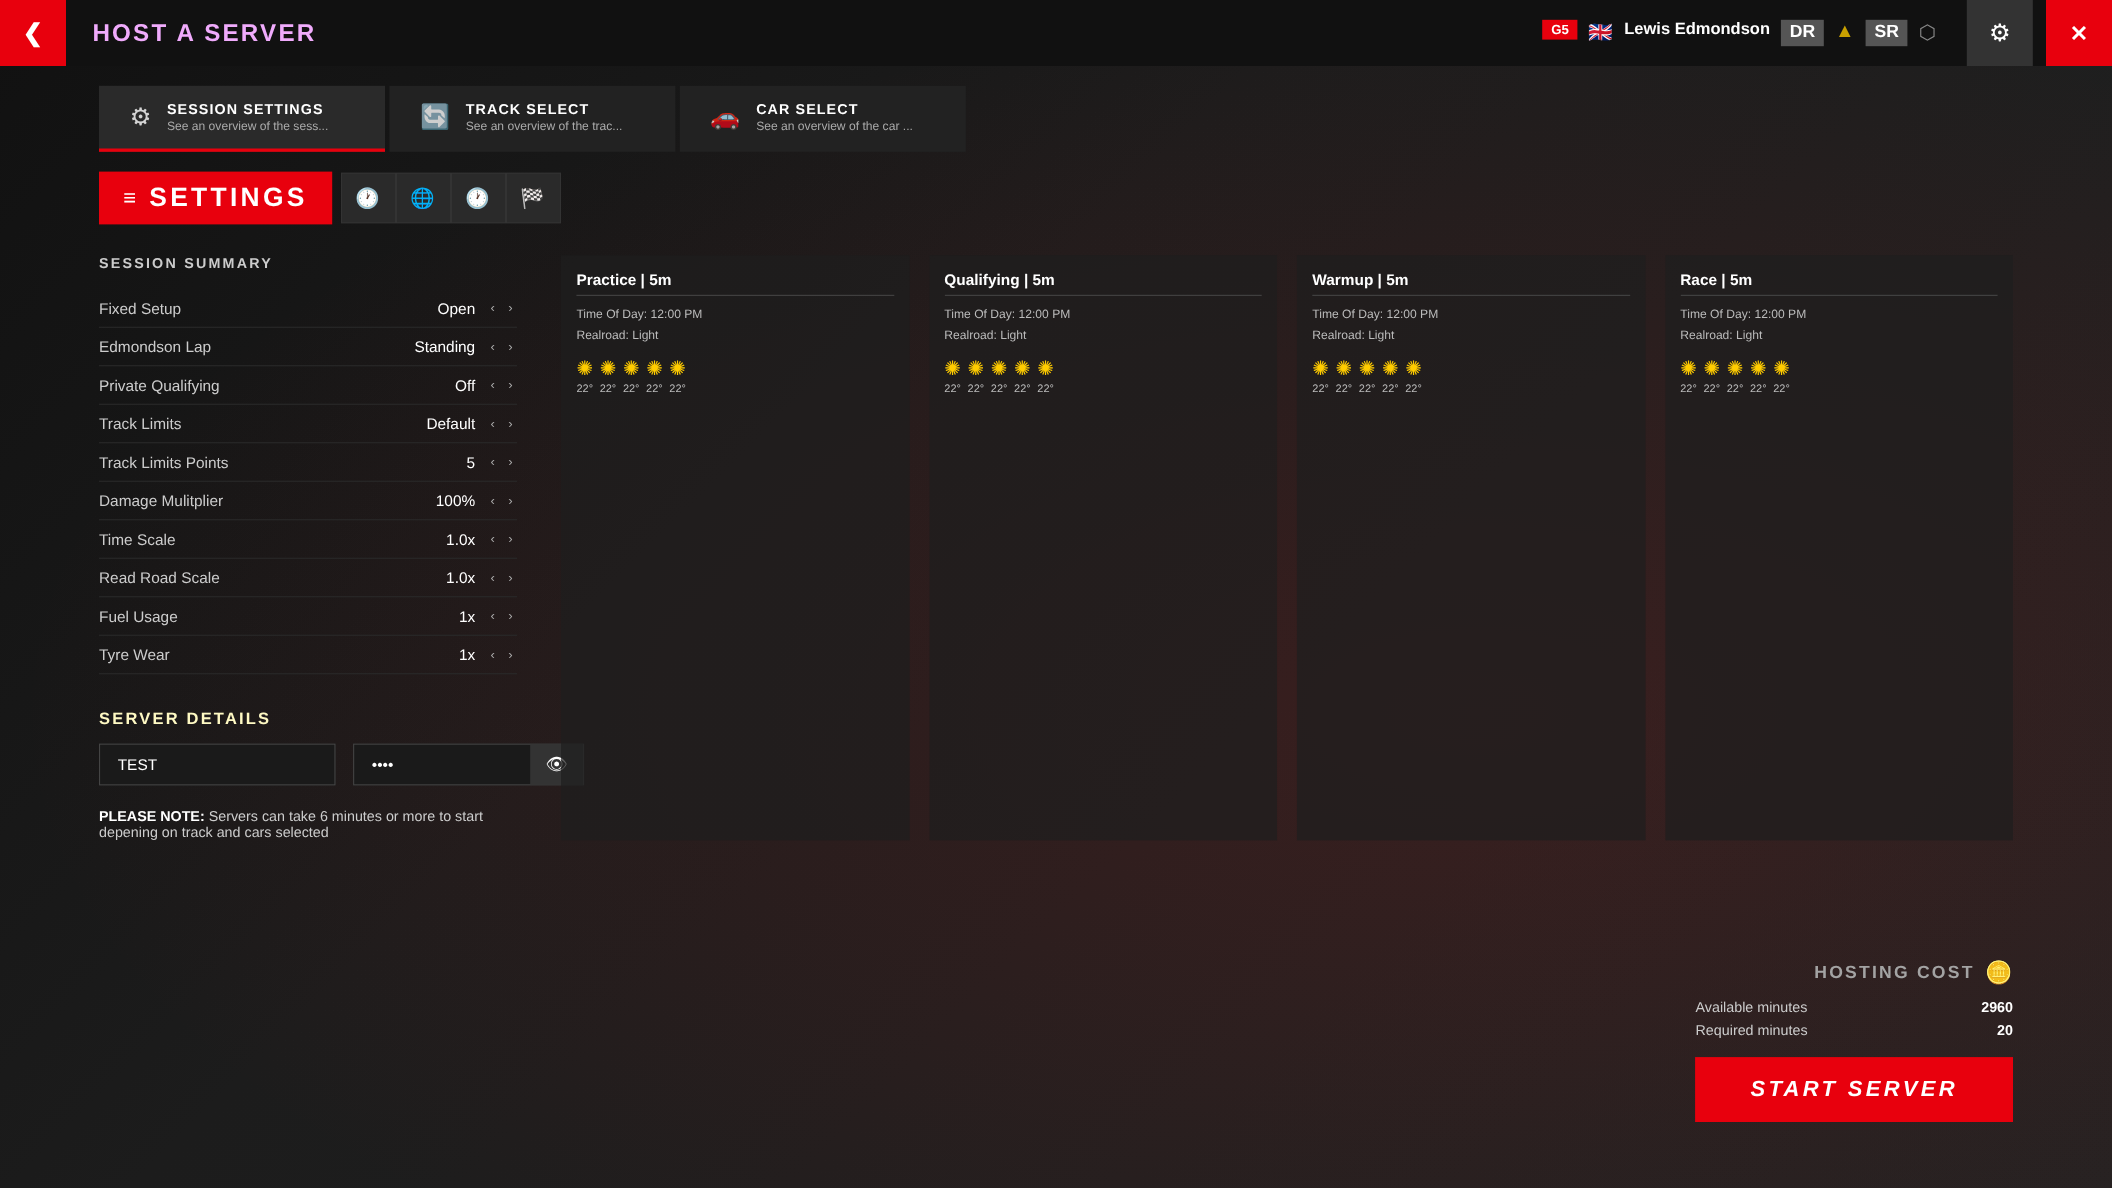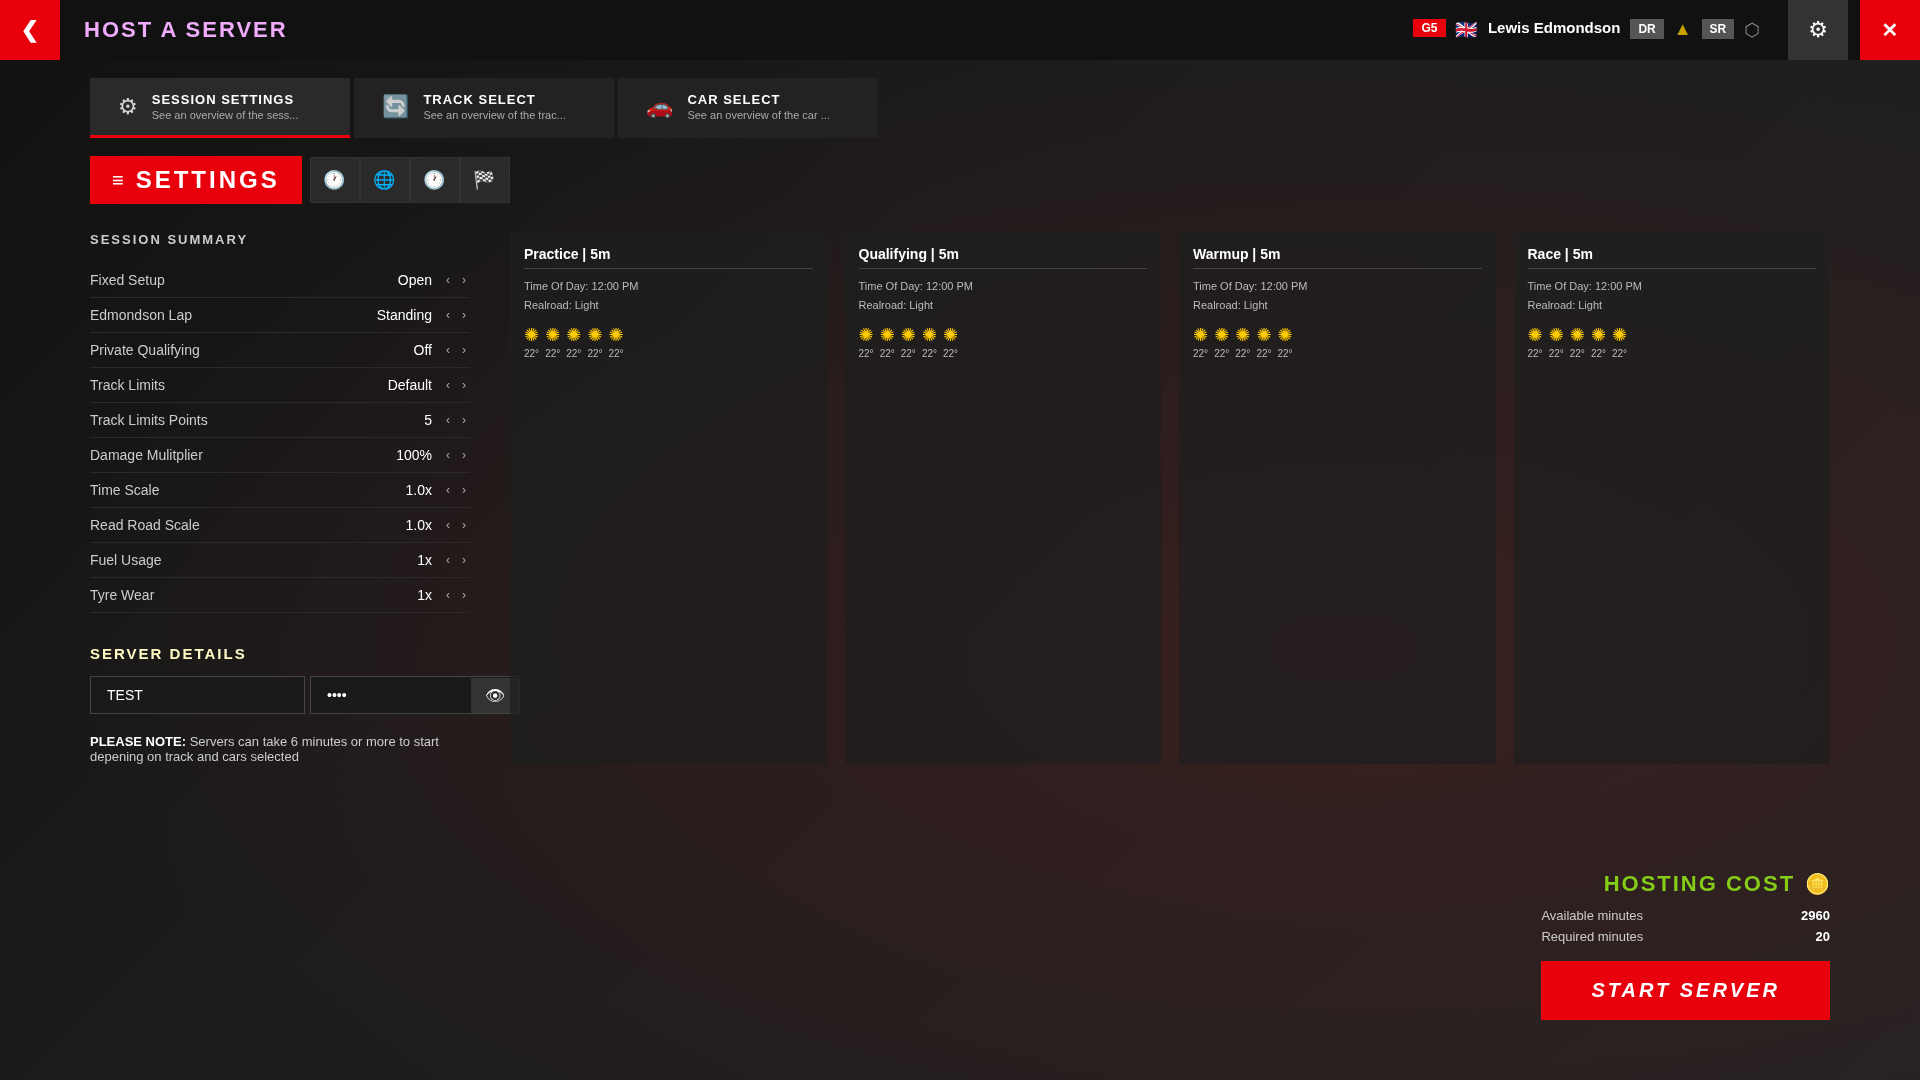--- a/index.html
+++ b/index.html
@@ -70,21 +70,21 @@
 
     .user-badge {
       background: #e8000d;
       padding: 2px 8px;
       font-size: 12px;
       font-weight: bold;
     }
 
     .rating-badge {
       padding: 3px 10px;
-      font-size: 12px;
+      font-size: 16px;
       font-weight: bold;
     }
 
     .dr-badge { background: #333; color: #fff; }
     .sr-badge { background: #333; color: #fff; }
 
     .settings-btn {
       width: 60px;
       height: 60px;
       background: #333;
@@ -317,21 +317,21 @@
       font-size: 15px;
       font-weight: bold;
       letter-spacing: 2px;
       color: #fef9c3;
       margin-bottom: 14px;
       text-transform: uppercase;
     }
 
     .server-inputs {
       display: flex;
-      gap: 5px;
+      gap: 16px;
     }
 
     .server-input {
       background: #1a1a1a;
       border: 1px solid #444;
       color: #fff;
       padding: 10px 16px;
       font-size: 14px;
       width: 220px;
     }
@@ -385,24 +385,24 @@
 
     .hosting-cost-header {
       display: flex;
       align-items: center;
       justify-content: flex-end;
       gap: 10px;
       margin-bottom: 8px;
     }
 
     .hosting-cost-title {
-      font-size: 22px;
+      font-size: 16px;
       font-weight: bold;
       letter-spacing: 2px;
-      color: #84cc16;
+      color: #a3a3a3;
       margin-left: 28px;
     }
 
     .cost-icon {
       font-size: 20px;
       color: #fff;
     }
 
     .cost-row {
       display: flex;

